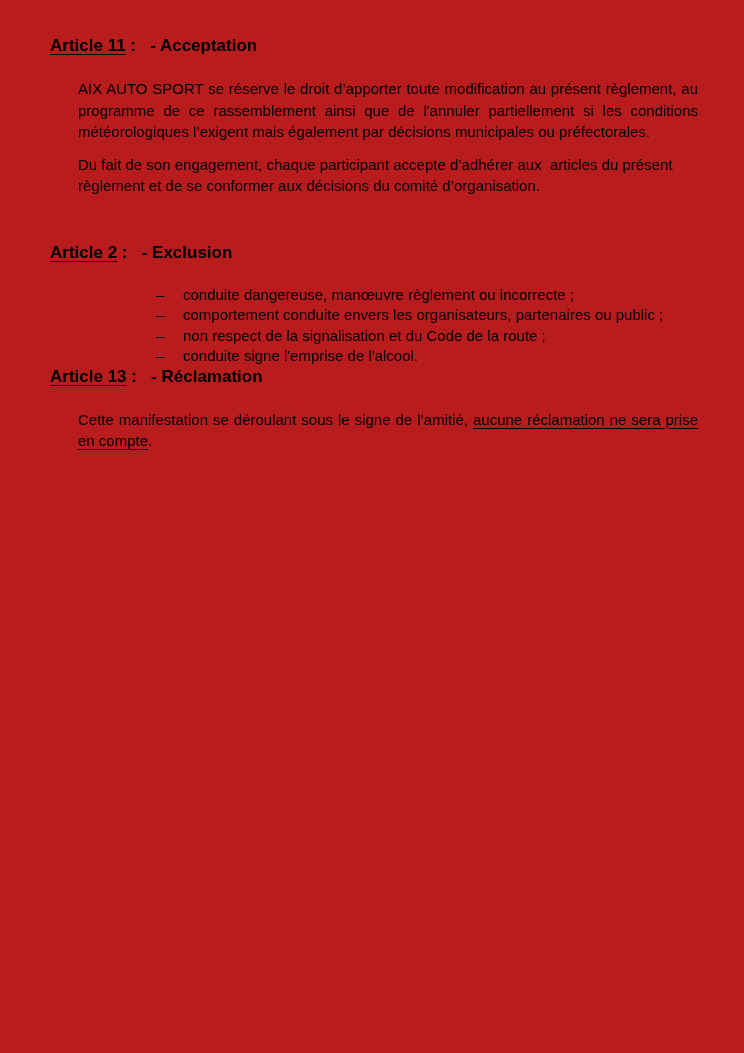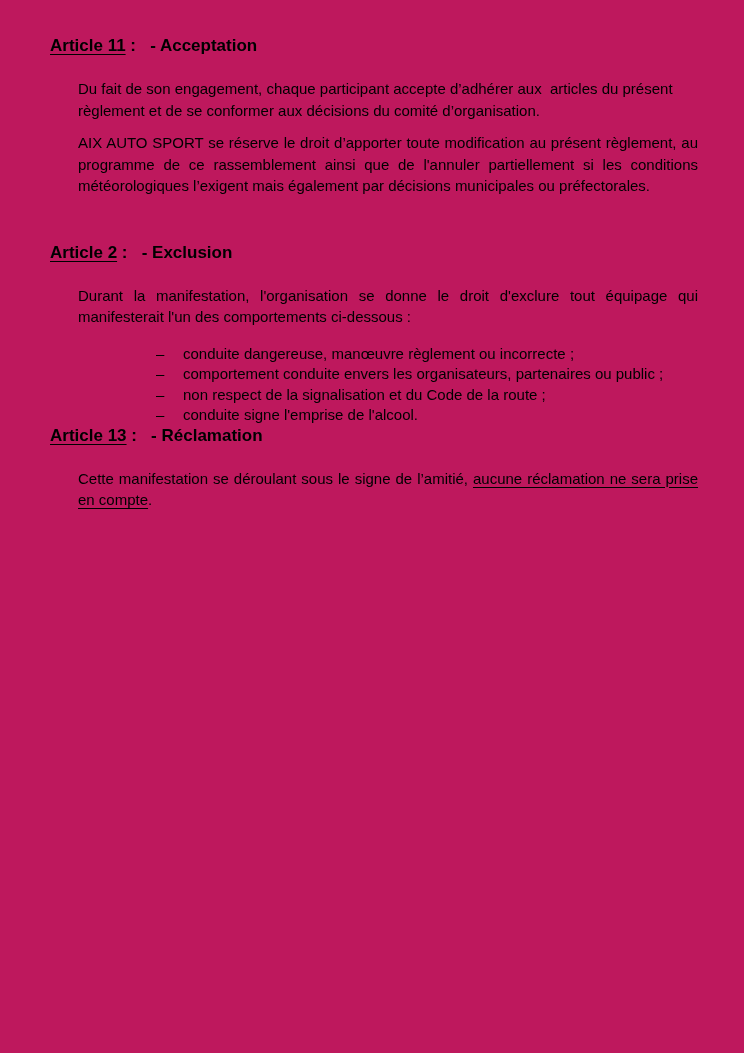--- a/index.html
+++ b/index.html
@@ -5,21 +5,21 @@
   html, body {
     margin: 0;
     padding: 0;
     background: #ffffff;
   }
   .page {
     position: relative;
     width: 744px;
     height: 1053px;
     box-sizing: border-box;
-    background: #be185d;
+    background: #b91c1c;
     color: #000000;
     font-family: "Liberation Sans", sans-serif;
     padding: 36px 46px 0 50px;
     overflow: hidden;
   }
   .article-heading {
     font-size: 17px;
     font-weight: 700;
     line-height: 20px;
     margin: 0 0 22px 0;
@@ -61,27 +61,26 @@
     text-underline-offset: 3px;
   }
 </style>
 </head>
 <body>
 
 <div class="page">
 
   <div class="section section-11">
     <h2 class="article-heading"><span class="heading-number">Article 11</span><span class="heading-sep"> :   </span><span class="heading-title">- Acceptation</span></h2>
+    <p class="para justify">AIX AUTO SPORT se réserve le droit d’apporter toute modification au présent règlement, au programme de ce rassemblement ainsi que de l'annuler partiellement si les conditions météorologiques l’exigent mais également par décisions municipales ou préfectorales.</p>
     <p class="para left">Du fait de son engagement, chaque participant accepte d’adhérer aux  articles du présent règlement et de se conformer aux décisions du comité d’organisation.</p>
-    <p class="para justify">AIX AUTO SPORT se réserve le droit d’apporter toute modification au présent règlement, au programme de ce rassemblement ainsi que de l'annuler partiellement si les conditions météorologiques l’exigent mais également par décisions municipales ou préfectorales.</p>
   </div>
 
   <div class="section section-12">
     <h2 class="article-heading"><span class="heading-number">Article 2</span><span class="heading-sep"> :   </span><span class="heading-title">- Exclusion</span></h2>
-    <p class="para justify">Durant la manifestation, l'organisation se donne le droit d'exclure tout équipage qui manifesterait l'un des comportements ci-dessous  :</p>
     <div class="bullet-list">
       <div class="bullet-item">
         <span class="bullet-dash">–</span>
         <span class="bullet-text">conduite dangereuse, manœuvre règlement ou incorrecte ;</span>
       </div>
       <div class="bullet-item">
         <span class="bullet-dash">–</span>
         <span class="bullet-text">comportement conduite envers les organisateurs, partenaires ou public ;</span>
       </div>
       <div class="bullet-item">

